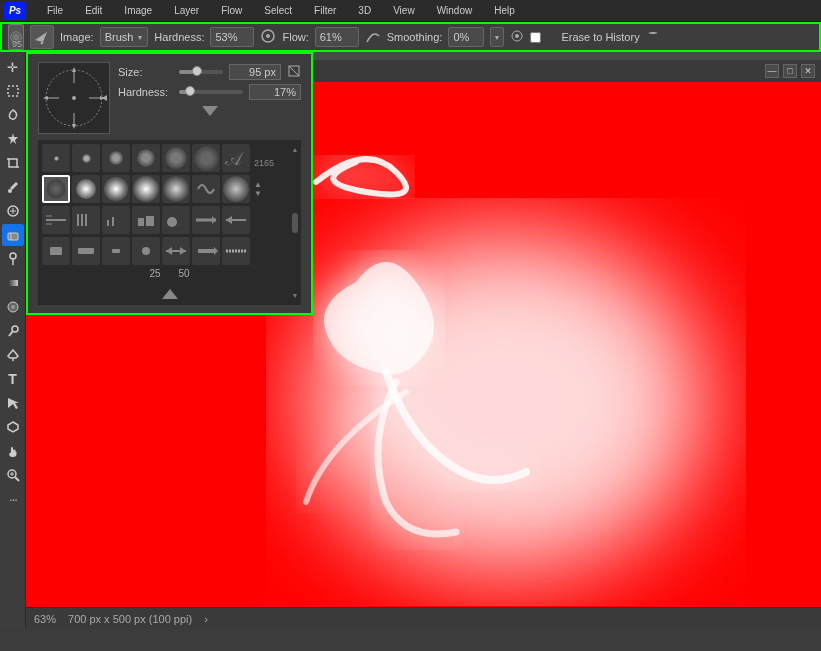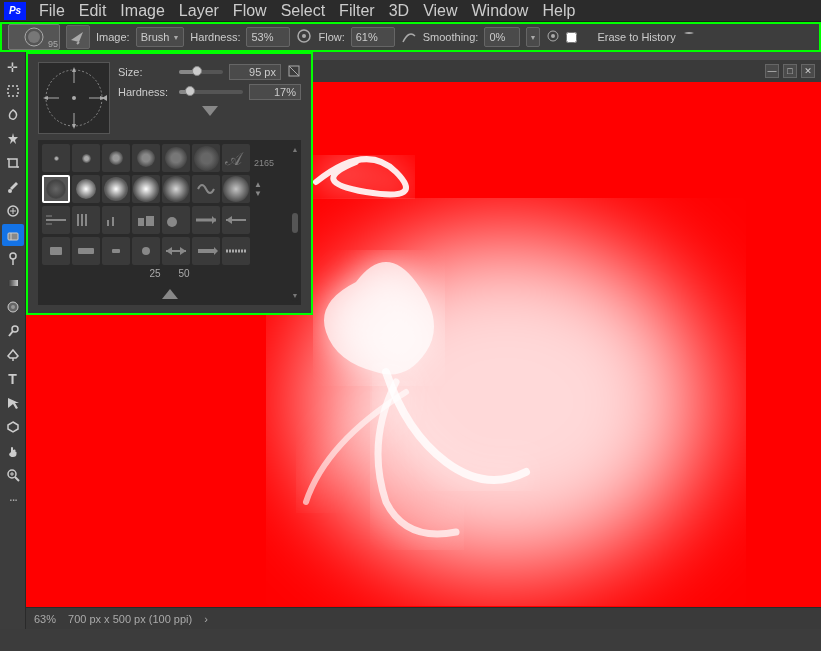--- a/index.html
+++ b/index.html
@@ -33,21 +33,22 @@
       display: flex;
       align-items: center;
       justify-content: center;
       margin-right: 6px;
       font-style: italic;
     }
     .menu-item {
       padding: 2px 7px;
       cursor: pointer;
       color: #ccc;
-      font-size: 16px;
+      font-size: 10px;
+      margin-left: 8px;
     }
 
     
     #options-bar {
       display: flex;
       align-items: center;
       background: #3d3d3d;
       height: 30px;
       padding: 0 6px;
       border-bottom: 1px solid #222;
@@ -357,21 +358,21 @@
   <div class="menu-item">Select</div>
   <div class="menu-item">Filter</div>
   <div class="menu-item">3D</div>
   <div class="menu-item">View</div>
   <div class="menu-item">Window</div>
   <div class="menu-item">Help</div>
 </div>
 
 <div id="options-bar">
 
-  <div class="tool-icon-btn" style="background:#555;border:1px solid #777;position:relative;width:52px;height:26px;">
+  <div class="tool-icon-btn" style="background:#555;border:1px solid #777;position:relative;width:16px;height:26px;">
     <svg width="24" height="22" viewBox="0 0 24 22">
       <circle cx="12" cy="11" r="9" fill="none" stroke="#aaa" stroke-width="1"></circle>
       <circle cx="12" cy="11" r="6" fill="rgba(200,200,200,0.3)"></circle>
     </svg>
     <span style="position:absolute;bottom:0;right:1px;font-size:9px;color:#aaa;">95</span>
   </div>
 
   <div class="tool-icon-btn">
     <svg width="18" height="18">
       <path d="M14 4 L10 14 L2 12 Z" fill="#aaa"></path>

